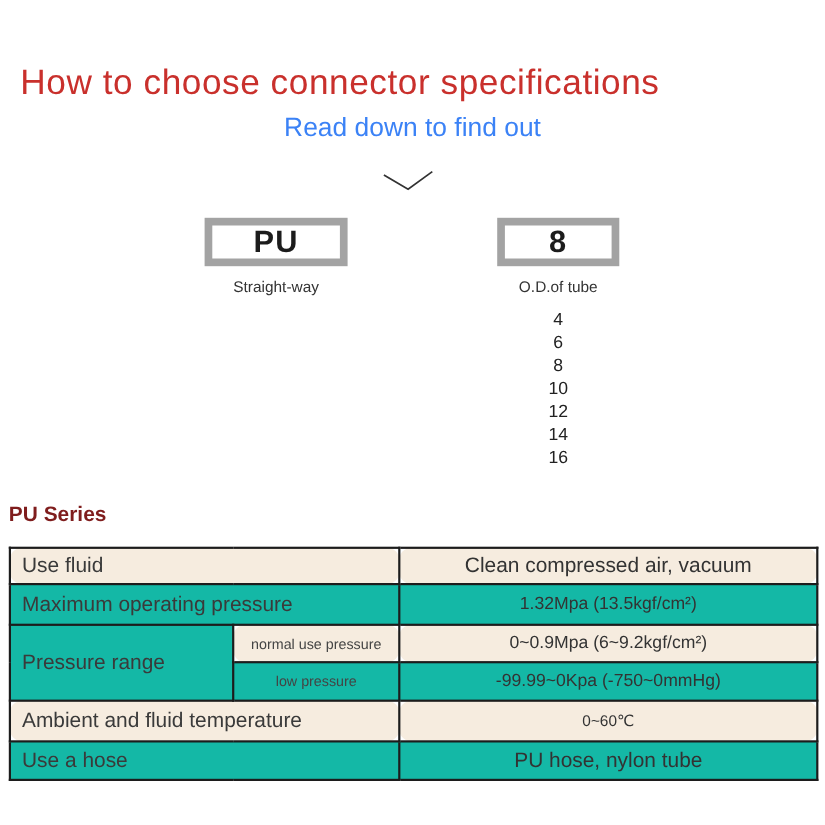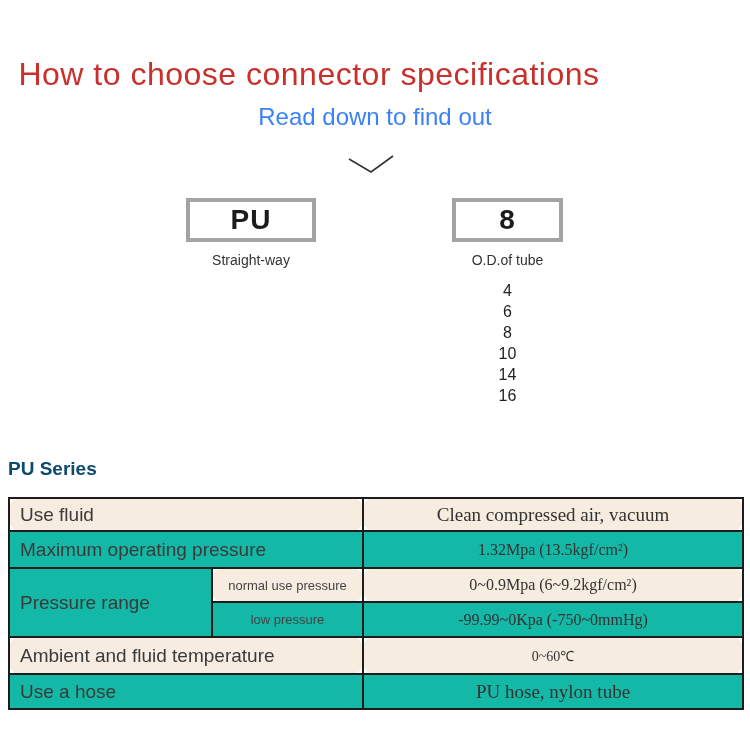--- a/index.html
+++ b/index.html
@@ -32,21 +32,21 @@
   }
   .chevron {
     position: absolute;
     top: 153px; left: 347px;
   }
   .spec-group { position: absolute; text-align: center; }
   .group-model { left: 186px; top: 198px; width: 130px; }
   .group-size  { left: 452px; top: 198px; width: 111px; }
   .spec-box {
     width: 100%; height: 44px;
-    border: 4px solid #a3a3a3;
+    border: 7px solid #a3a3a3;
     background: #fff;
     display: flex; align-items: center; justify-content: center;
     font-size: 28px; font-weight: 700; color: #1c1c1c;
     letter-spacing: 1px;
   }
   .box-label {
     margin-top: 10px;
     font-size: 14px;
     color: #333;
   }
@@ -56,21 +56,21 @@
     text-align: center;
     font-size: 16px;
     line-height: 21px;
     color: #222;
   }
   .series-heading {
     position: absolute;
     left: 8px; top: 458px;
     font-size: 19px;
     font-weight: 700;
-    color: #0c4a6e;
+    color: #7f1d1d;
   }
   table.spec-table {
     position: absolute;
     left: 8px; top: 497px;
     width: 734px;
     border-collapse: collapse;
     table-layout: fixed;
   }
   .spec-table td {
     border: 2px solid #1c1c1c;
@@ -82,21 +82,21 @@
     padding-left: 10px;
     font-size: 19px;
     color: #3a3a3a;
     text-align: left;
   }
   .spec-table td.sub {
     font-size: 13px;
     color: #444;
     text-align: center;
   }
-  .spec-table td.value { text-align: center; color: #333; font-family: Liberation Serif, serif; }
+  .spec-table td.value { text-align: center; color: #333; }
   .v-lg { font-size: 19px; }
   .v-md { font-size: 16px; }
   .v-sm { font-size: 14px; margin-top: 28px; }
   tr.r1 td { height: 33px; }
   tr.r2 td { height: 37px; }
   tr.r3 td { height: 34px; }
   tr.r4 td { height: 35px; }
   tr.r5 td { height: 37px; }
   tr.r6 td { height: 35px; }
 </style>
@@ -120,20 +120,21 @@
   <div class="spec-group group-size">
     <div class="spec-box">8</div>
     <div class="box-label">O.D.of tube</div>
   </div>
 
   <div class="size-options">
     <div>4</div>
     <div>6</div>
     <div>8</div>
     <div>10</div>
+    <div>12</div>
     <div>14</div>
     <div>16</div>
   </div>
 
   <div class="series-heading">PU Series</div>
 
   <table class="spec-table">
     <colgroup>
       <col style="width:203px">
       <col style="width:151px">

